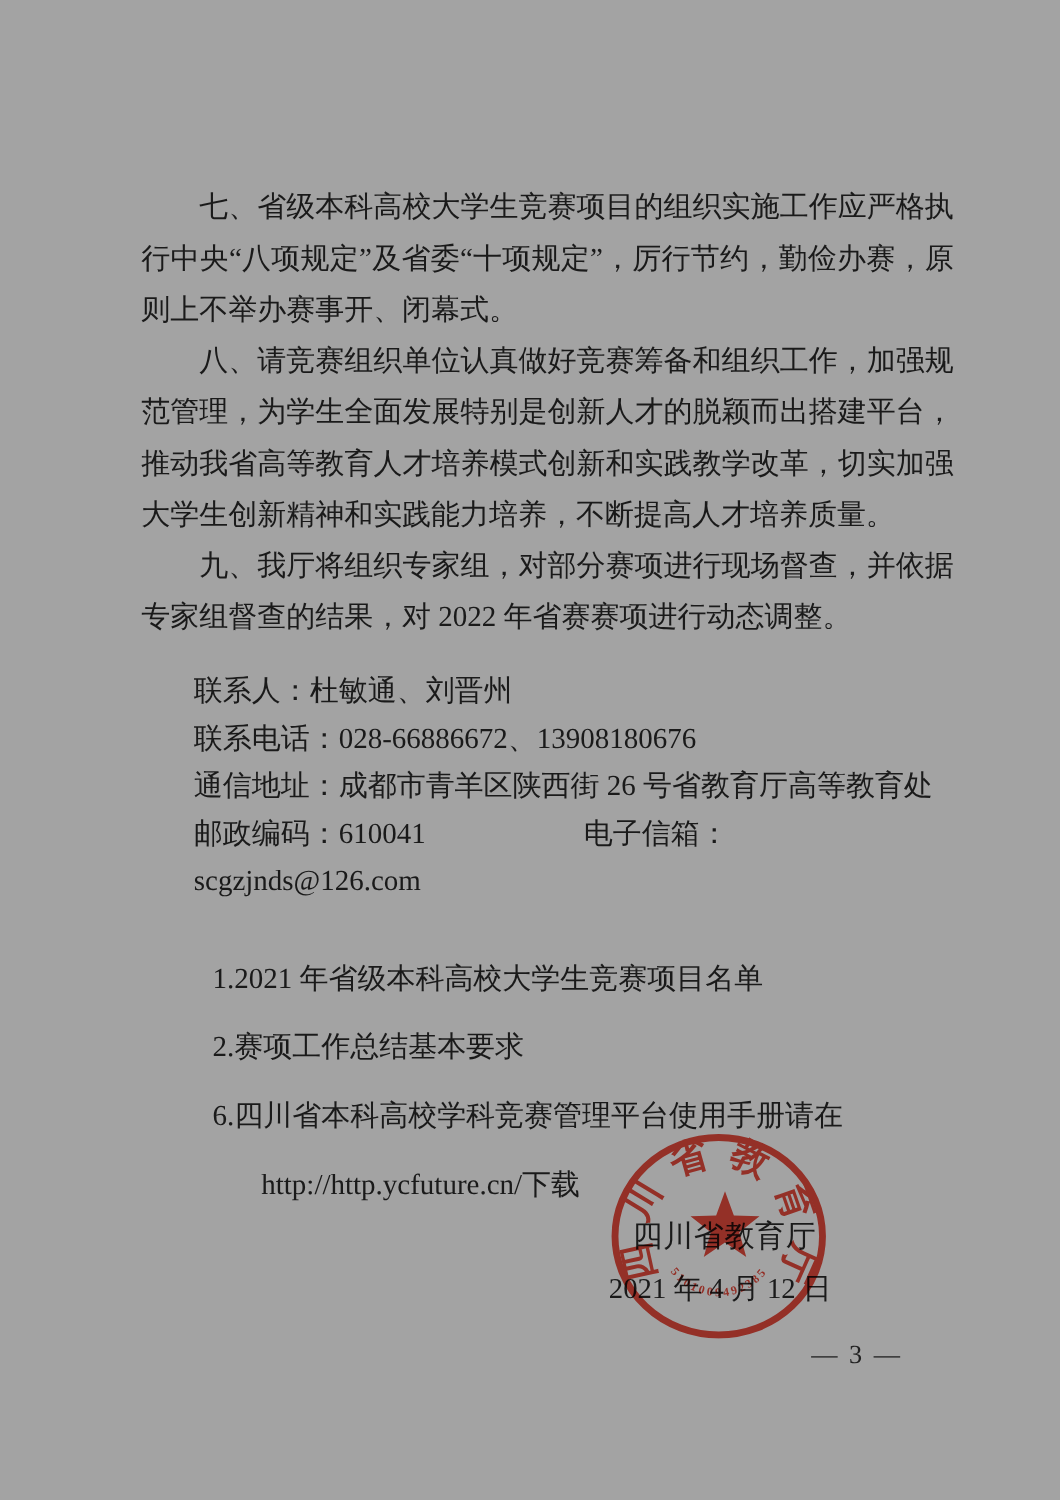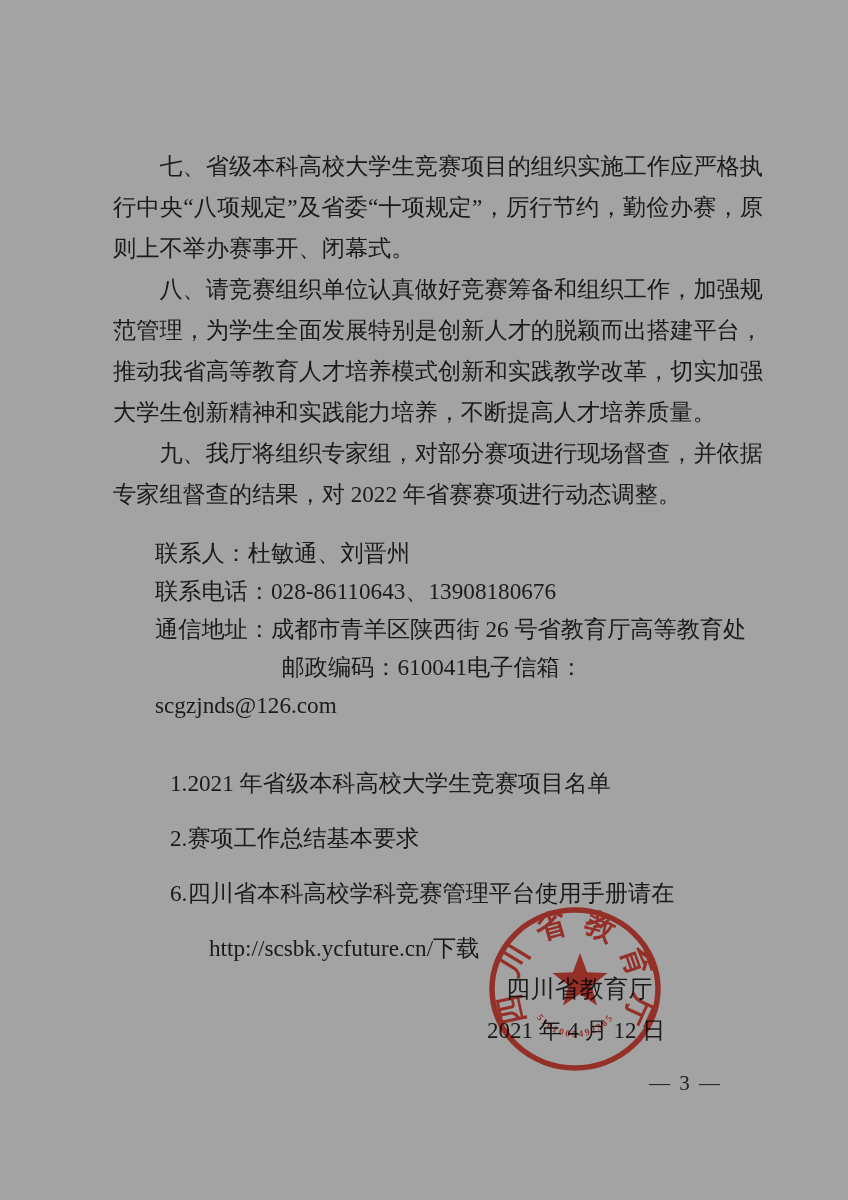--- a/index.html
+++ b/index.html
@@ -10,21 +10,21 @@
     overflow:hidden; margin:0 auto;
   }
   .doc-body {
     position:absolute; left:113px; top:146px; width:650px;
     font-size:23.2px; line-height:41px; text-align:justify; text-justify:inter-ideograph;
   }
   .para { margin:0; text-indent:2em; }
   .contact-block { margin-top:19px; line-height:38px; text-align:left; }
   .contact-line { margin-left:42px; }
   .postal-row { margin-left:42px; }
-  .postal-code { display:inline-block; width:312px;text-align:right; }
+  .postal-code { display:inline-block; width:312px; }
   .attachments {
     display:flex; margin-top:24px; line-height:40px; text-align:left; margin-left:42px;
   }
   .att-label { flex:0 0 58px; white-space:nowrap; }
   .att-items { flex:1; }
   .att-item { margin:15px; }
   .att-url { padding-left:39px; }
   .issuer {
     position:absolute; left:506px; top:973px; font-size:24px; letter-spacing:0.5px;
     white-space:nowrap;
@@ -50,33 +50,33 @@
 
 <div class="page">
 
   <div class="doc-body">
     <p class="para">七、省级本科高校大学生竞赛项目的组织实施工作应严格执行中央“八项规定”及省委“十项规定”，厉行节约，勤俭办赛，原则上不举办赛事开、闭幕式。</p>
     <p class="para">八、请竞赛组织单位认真做好竞赛筹备和组织工作，加强规范管理，为学生全面发展特别是创新人才的脱颖而出搭建平台，推动我省高等教育人才培养模式创新和实践教学改革，切实加强大学生创新精神和实践能力培养，不断提高人才培养质量。</p>
     <p class="para">九、我厅将组织专家组，对部分赛项进行现场督查，并依据专家组督查的结果，对 2022 年省赛赛项进行动态调整。</p>
 
     <div class="contact-block">
       <div class="contact-line">联系人：杜敏通、刘晋州</div>
-      <div class="contact-line">联系电话：028-86110643、13908180676</div>
+      <div class="contact-line">联系电话：028-66886672、13908180676</div>
       <div class="contact-line">通信地址：成都市青羊区陕西街 26 号省教育厅高等教育处</div>
       <div class="postal-row">
         <span class="postal-code">邮政编码：610041</span><span>电子信箱：scgzjnds@126.com</span>
       </div>
     </div>
 
     <div class="attachments">
       <div class="att-items">
         <div class="att-item">1.2021 年省级本科高校大学生竞赛项目名单</div>
         <div class="att-item">2.赛项工作总结基本要求</div>
         <div class="att-item">6.四川省本科高校学科竞赛管理平台使用手册请在</div>
-        <div class="att-item att-url">http://scsbk.ycfuture.cn/下载</div>
+        <div class="att-item att-url">http://http.ycfuture.cn/下载</div>
       </div>
     </div>
   </div>
 
   <div class="issuer">四川省教育厅</div>
   <div class="sign-date">2021 年 4 月 12 日</div>
 
   <svg class="seal-svg" viewBox="0 0 176 164" xmlns="http://www.w3.org/2000/svg" aria-hidden="true">
     <defs>
       <path id="ringTextPath" d="M 44.3 118.6 A 57 57 0 1 1 131.7 118.6" fill="none"></path>

